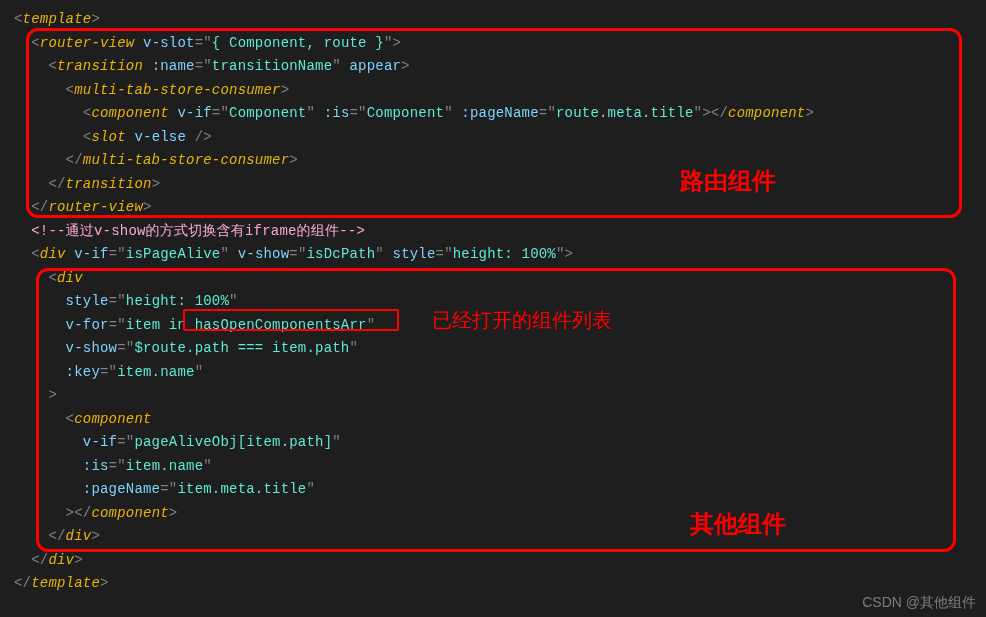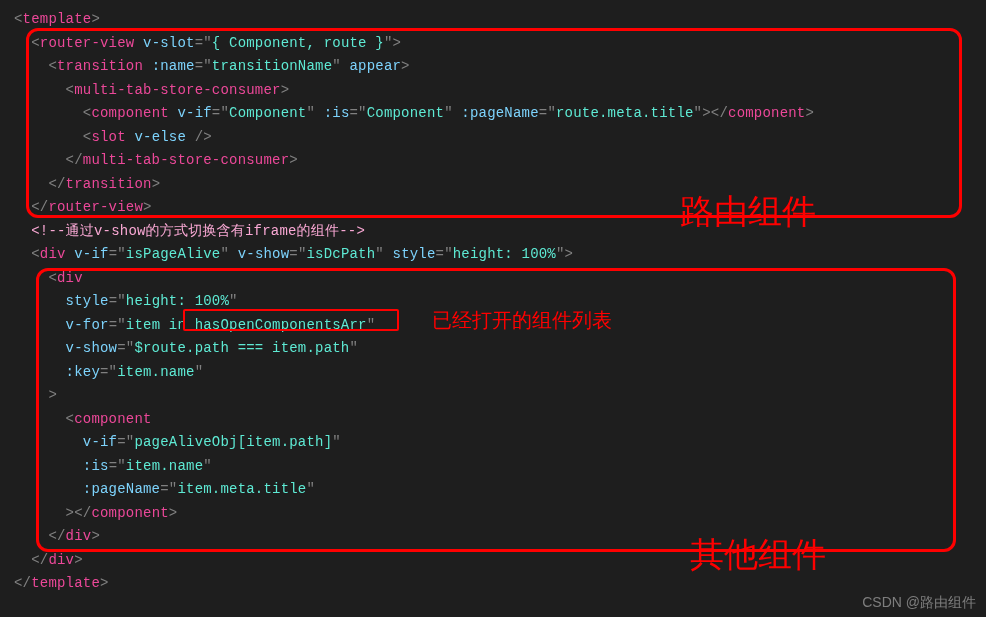--- a/index.html
+++ b/index.html
@@ -14,38 +14,37 @@
     position: relative;
   }
   .code-area {
     padding: 8px 0 8px 14px;
     line-height: 23.5px;
     white-space: pre;
     position: relative;
   }
   .line { display: block; letter-spacing: 0.2px; }
   .p  { color: #808080; }   
-  .tag { color: #ec4899; }  
+  .tag { color: #eab308; font-style: italic; }  
   .attr { color: #7dd3fc; } 
   .str { color: #5eead4; }  
   .cmt { color: #f9a8d4; }  
   .box-red {
     position: absolute;
     border: 3px solid #ff0000;
     border-radius: 12px;
     pointer-events: none;
   }
   .annot {
     position: absolute;
     color: #ff0000;
-    font-size: 34px;
+    font-size: 24px;
     font-family: 'Microsoft YaHei', sans-serif;
-    font-weight: 400;
+    font-weight: 700;
     pointer-events: none;
-    margin-top: 24px;
   }
   .annot-small {
     position: absolute;
     color: #ff0000;
     font-size: 20px;
     font-family: 'Microsoft YaHei', sans-serif;
     pointer-events: none;
     text-align: center;
   }
   .watermark {
@@ -64,13 +63,13 @@
 
 <div class="box-red" style="left:26px; top:28px; width:936px; height:190px;"></div>
 <div class="annot" style="left:680px; top:165px;">路由组件</div>
 
 <div class="box-red" style="left:183px; top:309px; width:216px; height:22px; border-radius:2px; border-width:2px;"></div>
 <div class="annot-small" style="left:432px; top:307px;">已经打开的组件列表</div>
 
 <div class="box-red" style="left:36px; top:268px; width:920px; height:284px;"></div>
 <div class="annot" style="left:690px; top:508px;">其他组件</div>
 
-<div class="watermark">CSDN @路由组件</div>
+<div class="watermark">CSDN @其他组件</div>
 
 </body></html>

